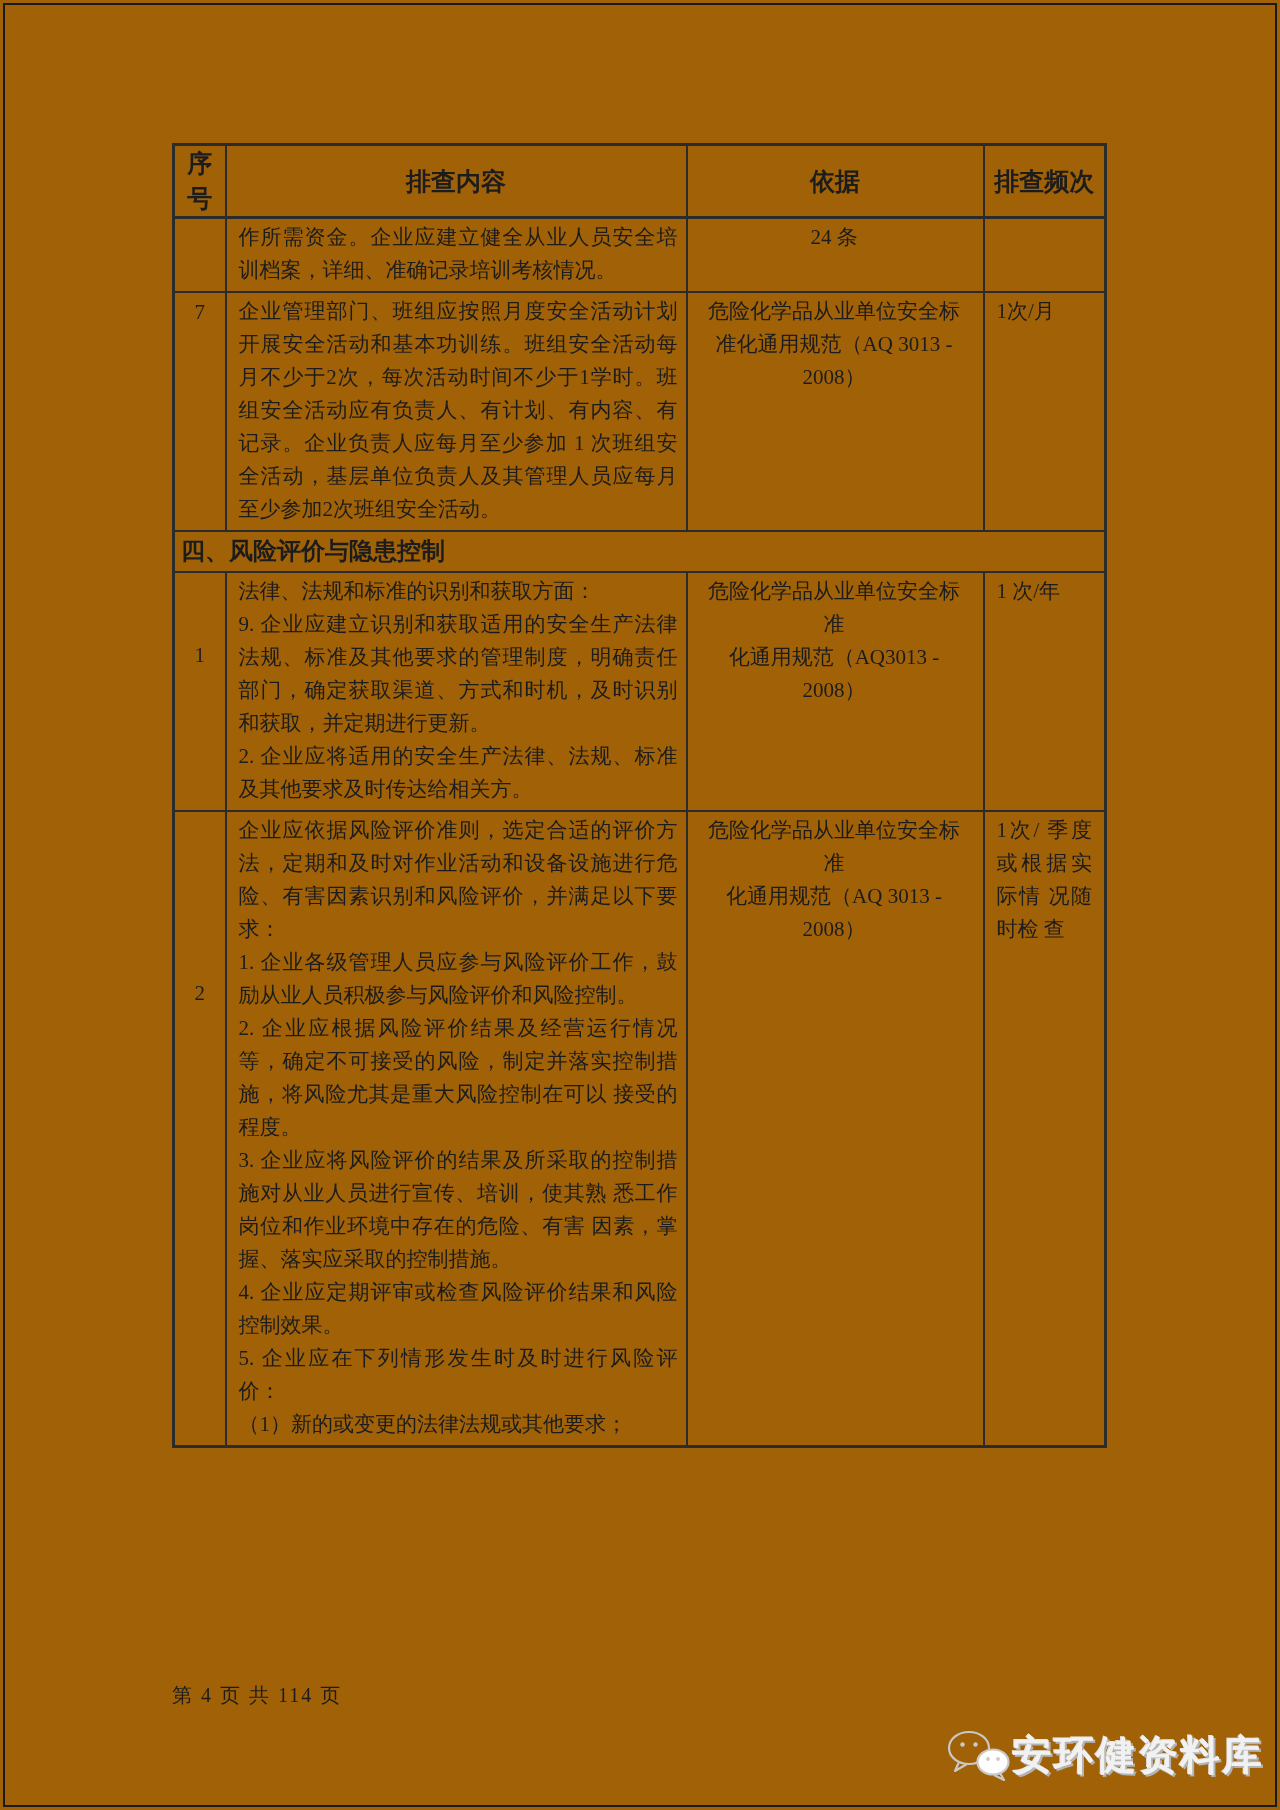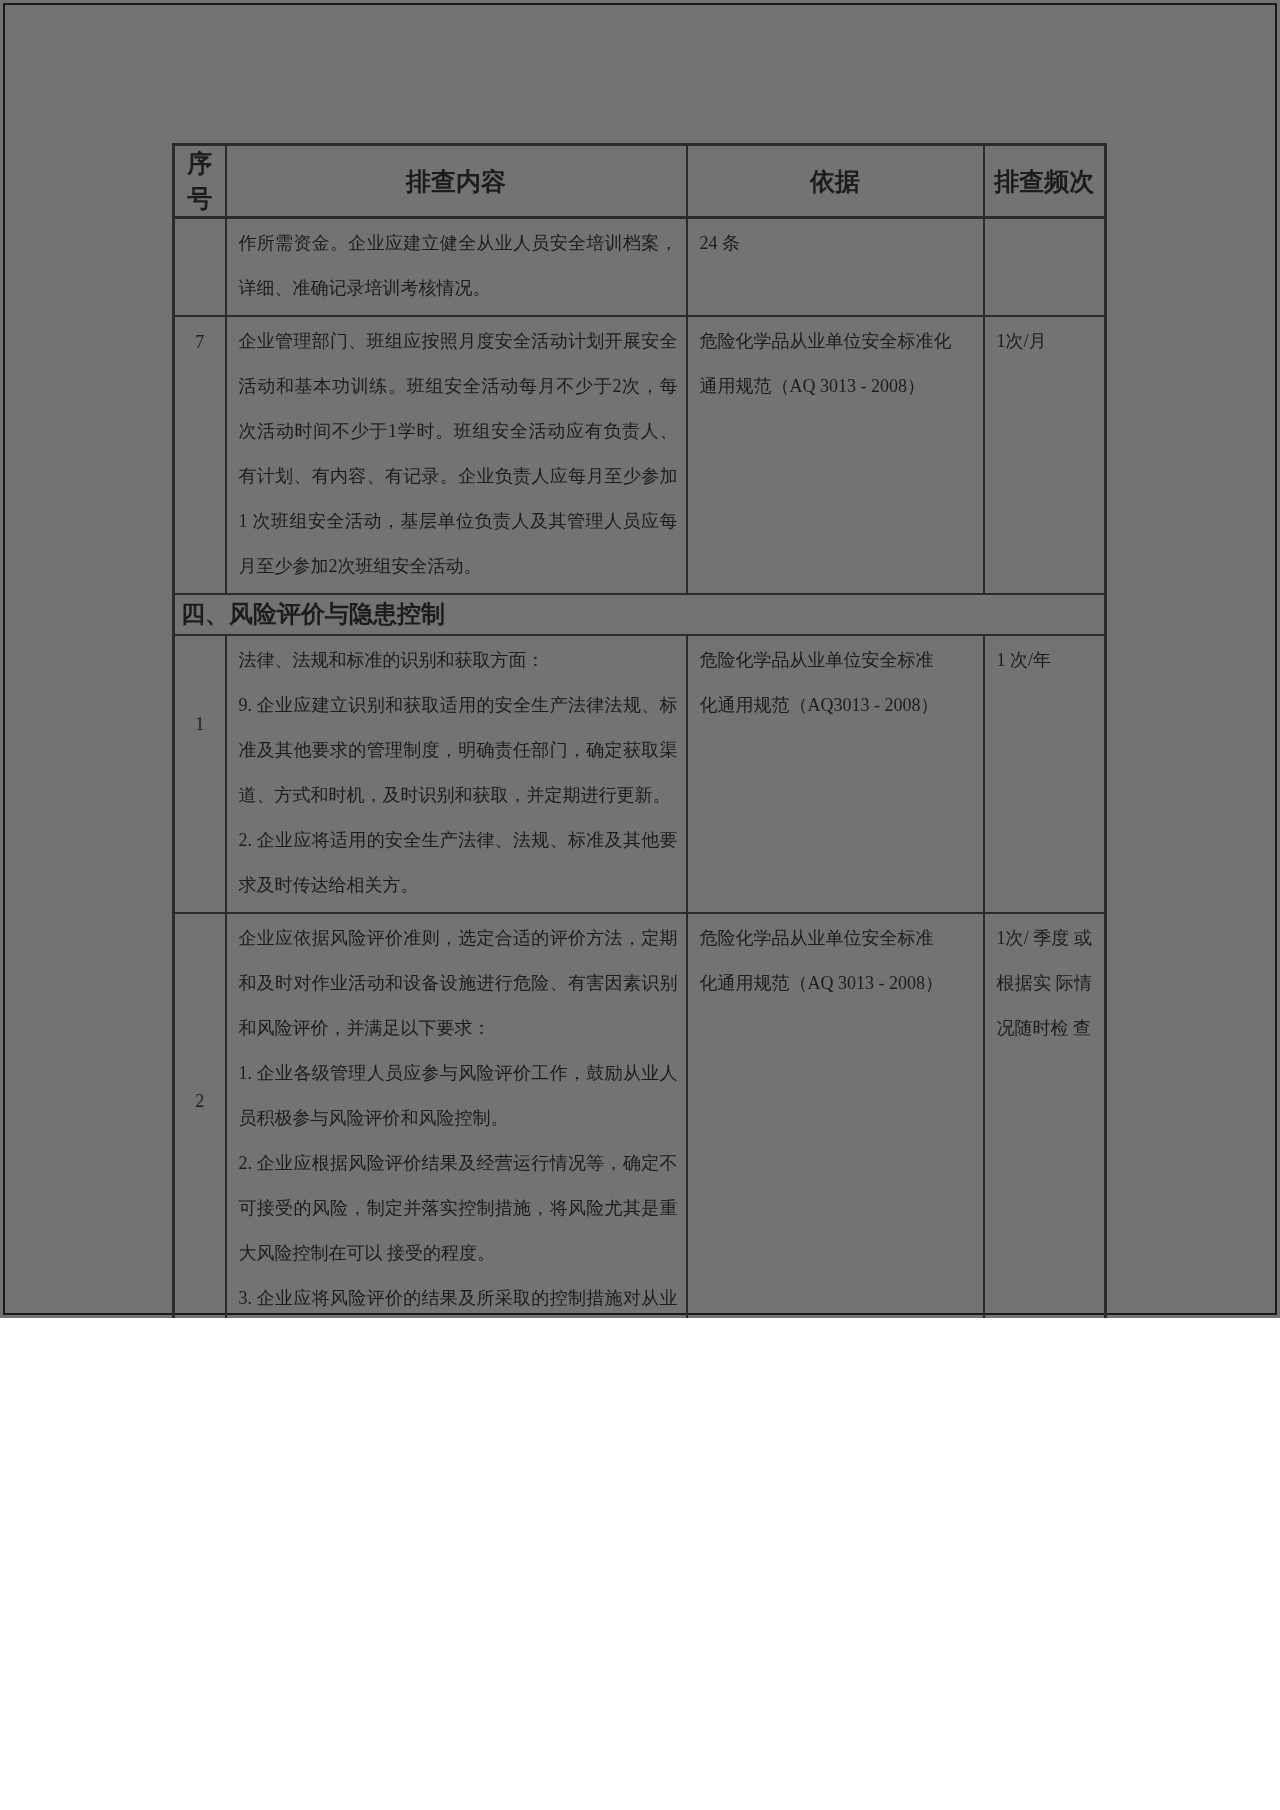--- a/index.html
+++ b/index.html
@@ -4,22 +4,22 @@
 <style>
   * { margin: 0; padding: 0; box-sizing: border-box; }
   html, body { background: #ffffff; }
   body {
     font-family: "Liberation Serif", "DejaVu Serif", serif;
     color: #1c1c1c;
   }
   .page {
     position: relative;
     width: 1280px;
-    height: 1318px;
-    background: #737373;
+    height: 1810px;
+    background: #a16207;
     overflow: hidden;
     padding-left: 22px;
   }
   .page-frame {
     position: absolute;
     inset: 3px;
     border: 2px solid #1a1a1a;
     pointer-events: none;
   }
   .table-wrap {
@@ -34,22 +34,22 @@
     border-collapse: collapse;
     border: 3px solid #2b2b2b;
   }
   col.col-no   { width: 52px;  }
   col.col-content { width: 461px; }
   col.col-basis   { width: 297px; }
   col.col-freq    { width: 122px; }
   th, td {
     border: 2px solid #2b2b2b;
     vertical-align: top;
-    font-size: 18px;
-    line-height: 45px;
+    font-size: 21px;
+    line-height: 33px;
     white-space: pre-wrap;
     overflow: hidden;
   }
   thead th {
     border-bottom: 3px solid #2b2b2b;
     font-weight: bold;
     font-size: 25px;
     line-height: 35px;
     text-align: center;
     vertical-align: middle;
@@ -59,20 +59,21 @@
   td.c-no {
     text-align: center;
     padding-top: 3px;
   }
   td.c-content {
     padding: 2px 8px 4px 12px;
     text-align: justify;
   }
   td.c-basis {
     padding: 2px 14px 4px 12px;
+    text-align: center;
   }
   td.c-freq {
     padding: 2px 12px 4px 12px;
   }
   tr.row-1 td.c-no { padding-top: 66px; }
   tr.row-2 td.c-no { padding-top: 165px; }
   tr.row-2 td.c-freq { text-align: justify; margin-left: 25px; }
   td.c-section {
     font-weight: bold;
     font-size: 24px;

